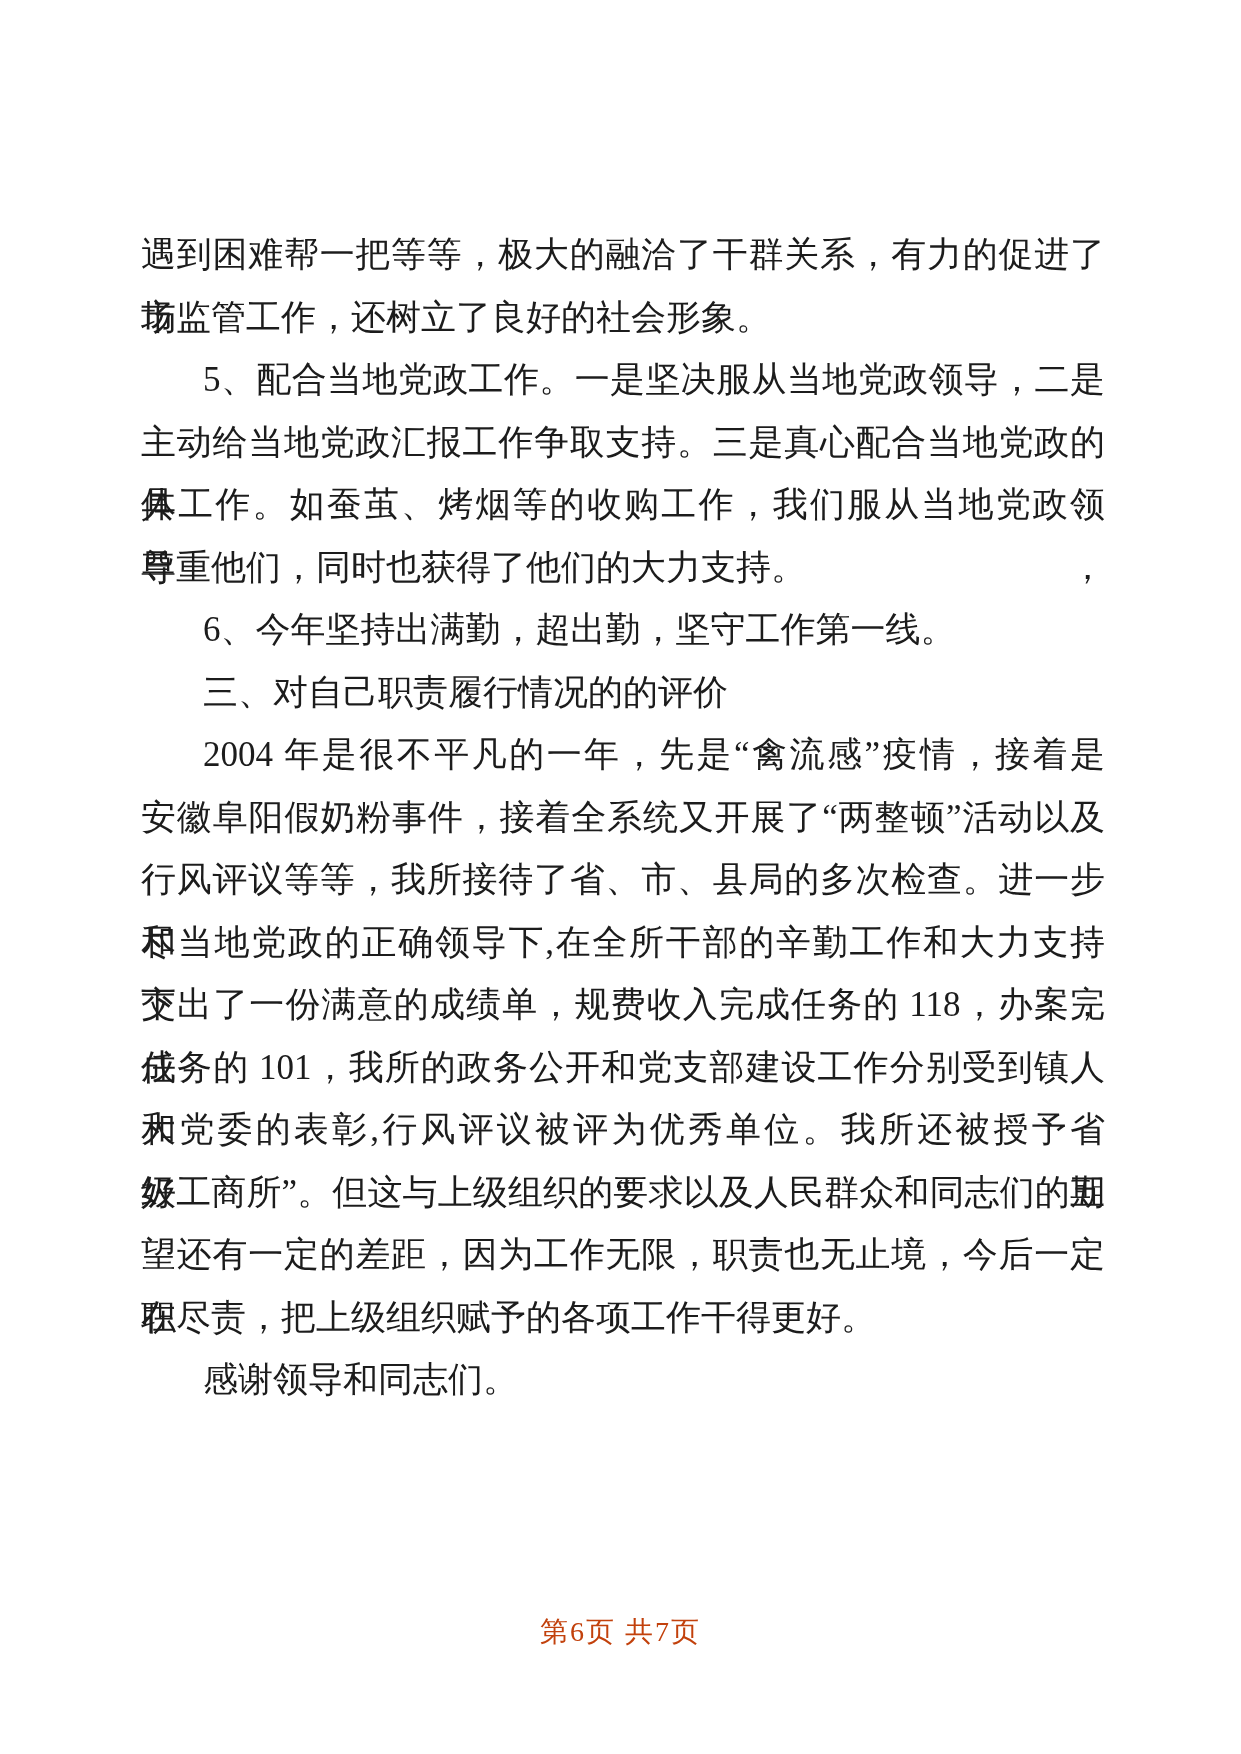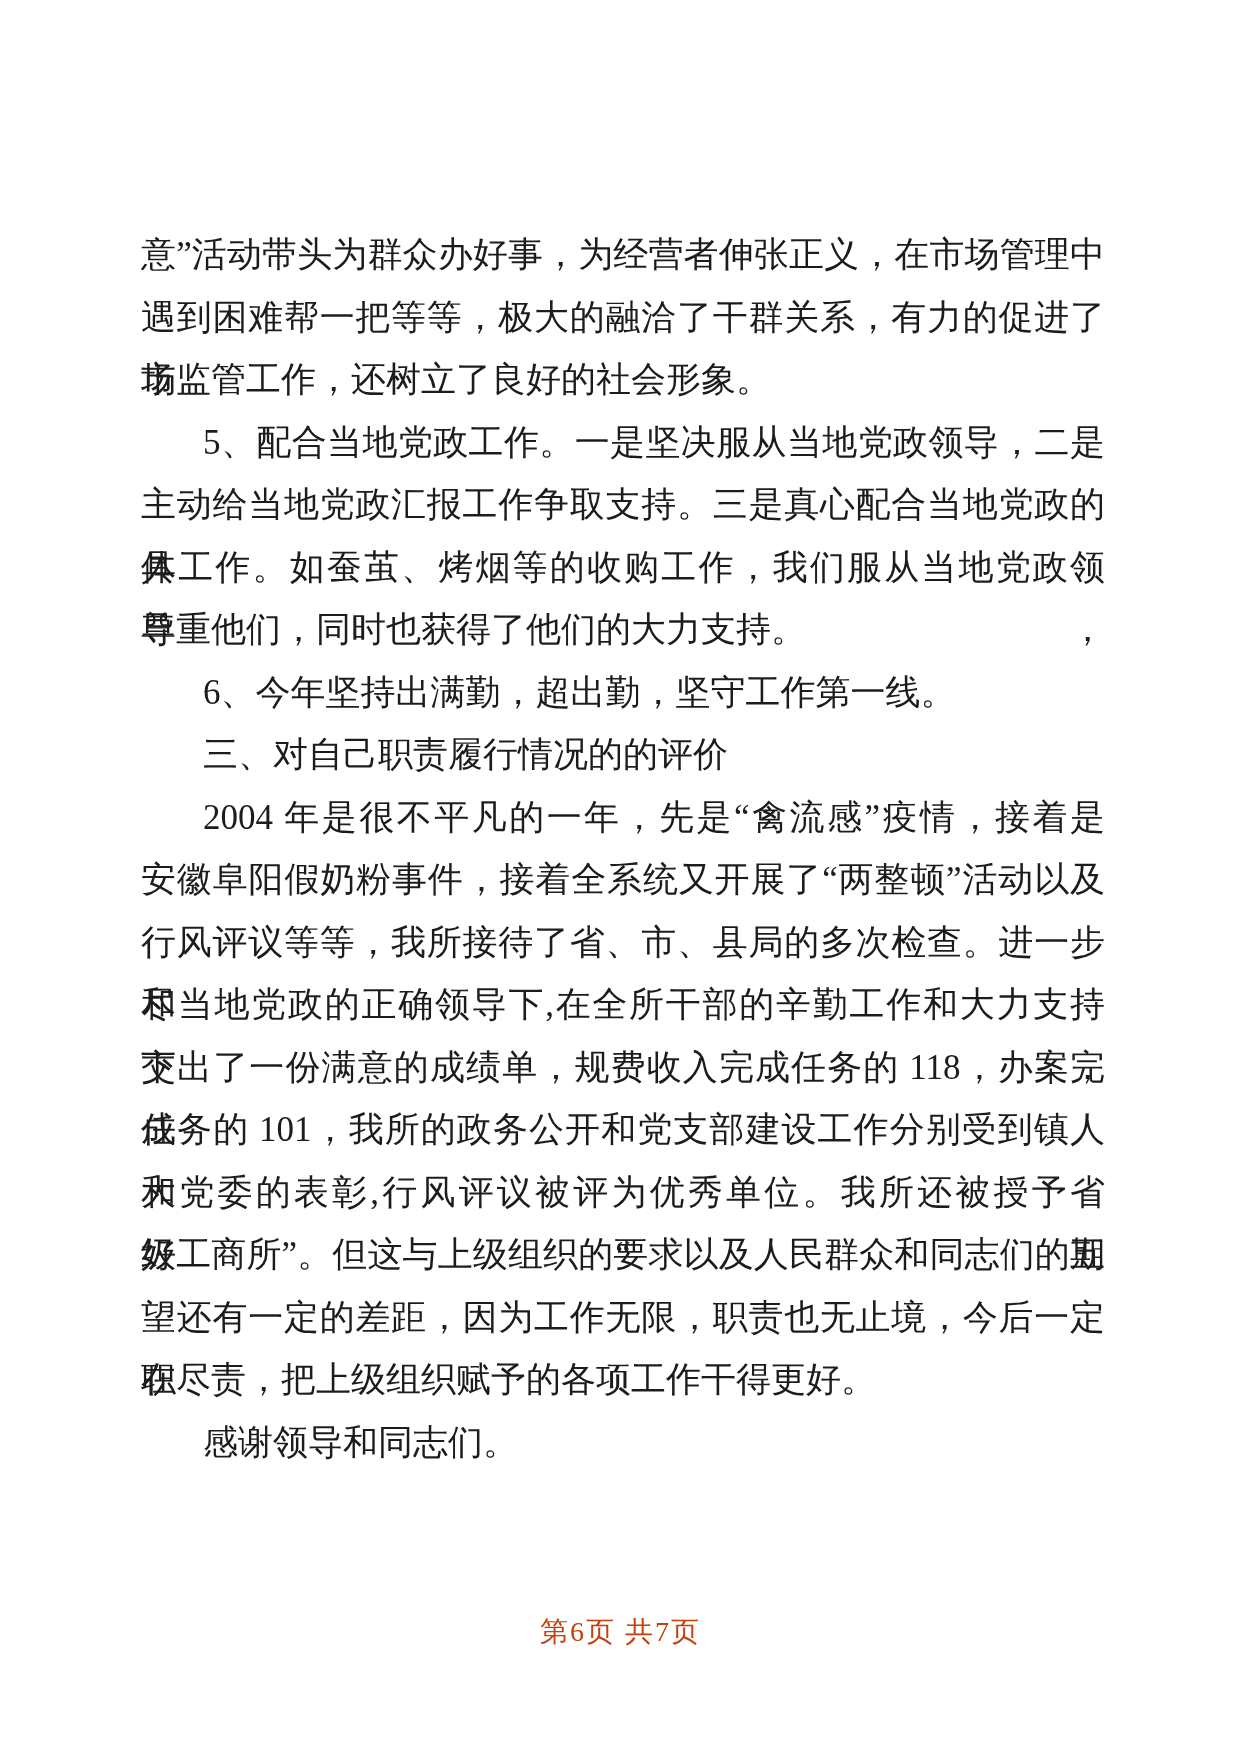--- a/index.html
+++ b/index.html
@@ -51,21 +51,20 @@
     line-height: 40px;
     color: #c2410c;
     letter-spacing: 2px;
   }
 </style>
 </head>
 <body>
 
 <div class="page">
   <div class="text-block" id="text-block">
-      <div class="line justify">意”活动带头为群众办好事，为经营者伸张正义，在市场管理中</div>
       <div class="line justify">遇到困难帮一把等等，极大的融洽了干群关系，有力的促进了市</div>
       <div class="line">场监管工作，还树立了良好的社会形象。</div>
       <div class="line indent justify">5、配合当地党政工作。一是坚决服从当地党政领导，二是</div>
       <div class="line justify">主动给当地党政汇报工作争取支持。三是真心配合当地党政的具</div>
       <div class="line justify">体工作。如蚕茧、烤烟等的收购工作，我们服从当地党政领导，</div>
       <div class="line">尊重他们，同时也获得了他们的大力支持。</div>
       <div class="line indent">6、今年坚持出满勤，超出勤，坚守工作第一线。</div>
       <div class="line indent">三、对自己职责履行情况的的评价</div>
       <div class="line indent justify">2004 年是很不平凡的一年，先是“禽流感”疫情，接着是</div>
       <div class="line justify">安徽阜阳假奶粉事件，接着全系统又开展了“两整顿”活动以及</div>

